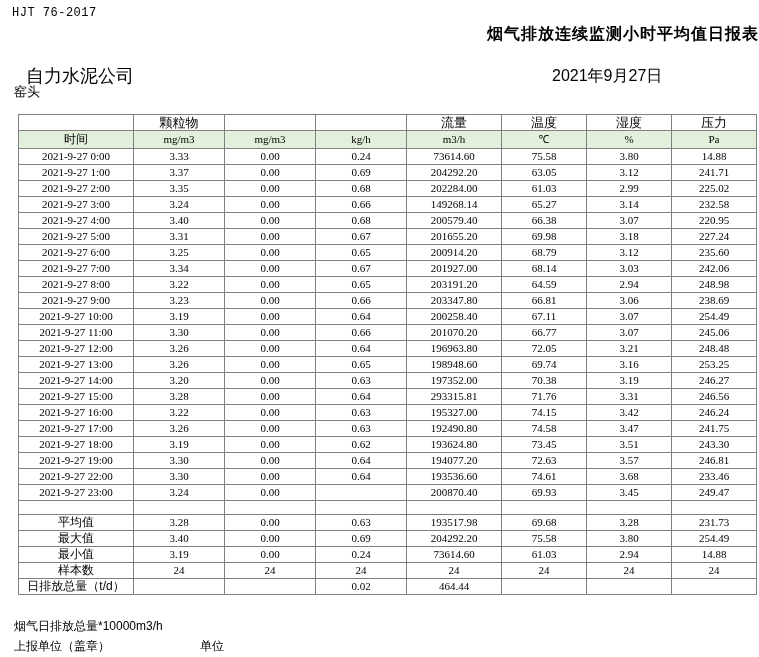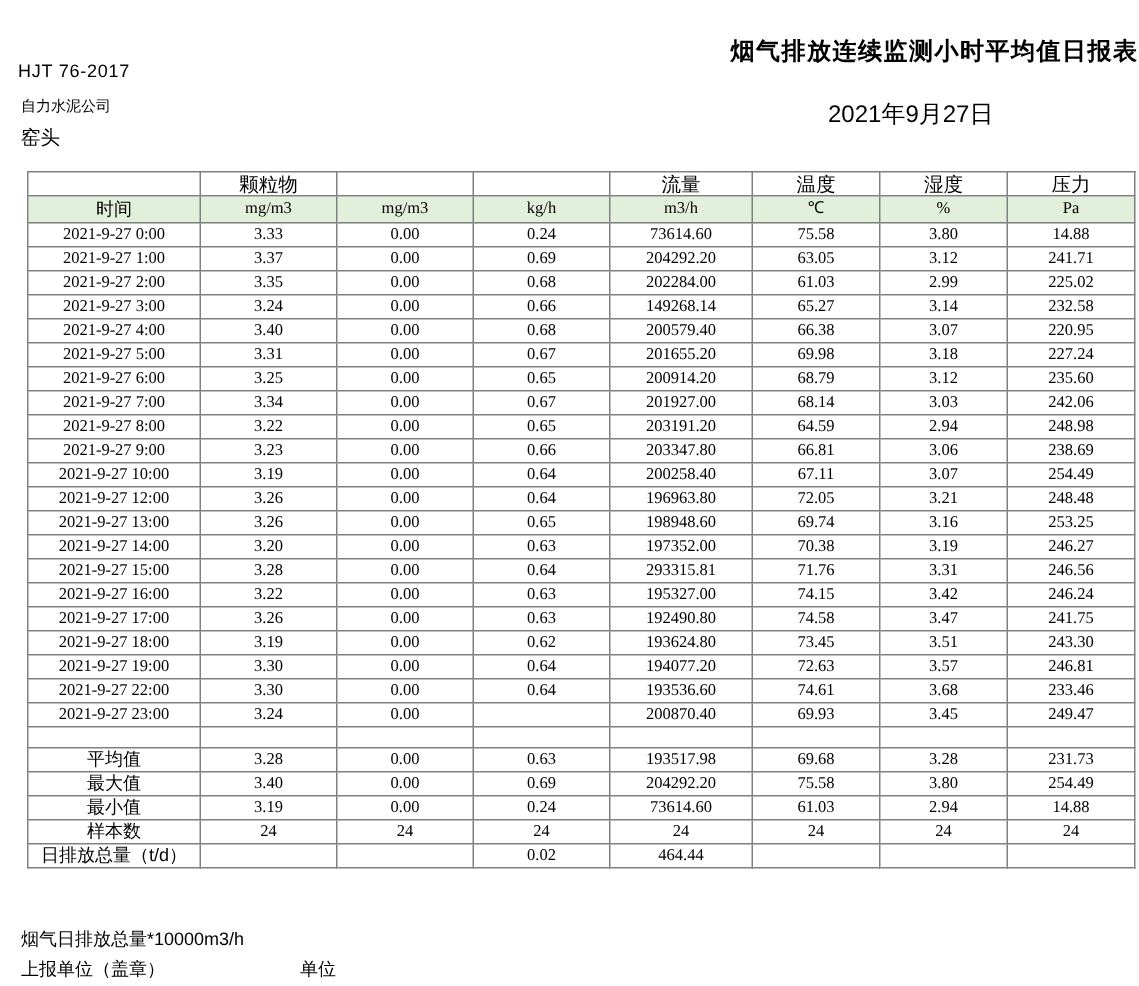--- a/index.html
+++ b/index.html
@@ -20,39 +20,38 @@
     width: 759px;
     height: 657px;
     box-sizing: border-box;
     padding: 0;
   }
   .std-code {
     position: absolute;
     left: 12px;
     top: 6px;
     font-size: 12px;
-    font-family: Liberation Sans, sans-serif;
+    font-family: Liberation Mono, monospace;
     letter-spacing: 0.5px;
-    margin-top: 34px;
   }
   .title {
     position: absolute;
     left: 0;
     right: 0;
     top: 24px;
     text-align: right;
     font-size: 16px;
     font-weight: bold;
     letter-spacing: 1px;
   }
   .company {
     position: absolute;
-    left: 14px;
+    left: 26px;
     top: 64px;
-    font-size: 10px;
+    font-size: 18px;
   }
   .unit-name {
     position: absolute;
     left: 14px;
     top: 83px;
     font-size: 13px;
   }
   .report-date {
     position: absolute;
     left: 552px;
@@ -262,20 +261,30 @@
         <td class="tcol">2021-9-27 10:00</td>
         <td class="c1">3.19</td>
         <td class="c2">0.00</td>
         <td class="c3">0.64</td>
         <td class="c4">200258.40</td>
         <td class="c5">67.11</td>
         <td class="c6">3.07</td>
         <td class="c7">254.49</td>
       </tr>
       <tr>
+        <td class="tcol">2021-9-27 11:00</td>
+        <td class="c1">3.30</td>
+        <td class="c2">0.00</td>
+        <td class="c3">0.66</td>
+        <td class="c4">201070.20</td>
+        <td class="c5">66.77</td>
+        <td class="c6">3.07</td>
+        <td class="c7">245.06</td>
+      </tr>
+      <tr>
         <td class="tcol">2021-9-27 12:00</td>
         <td class="c1">3.26</td>
         <td class="c2">0.00</td>
         <td class="c3">0.64</td>
         <td class="c4">196963.80</td>
         <td class="c5">72.05</td>
         <td class="c6">3.21</td>
         <td class="c7">248.48</td>
       </tr>
       <tr>

